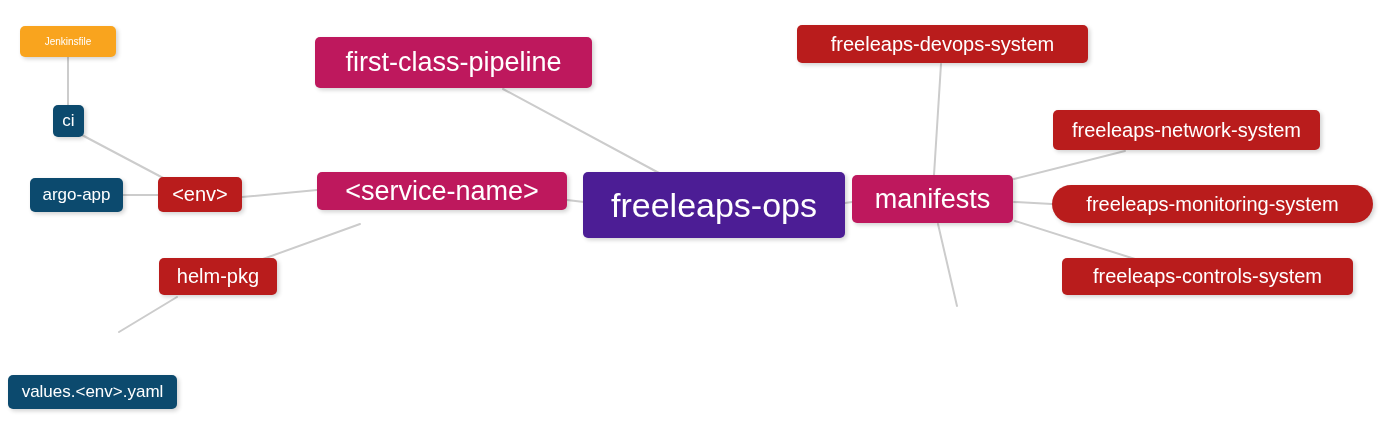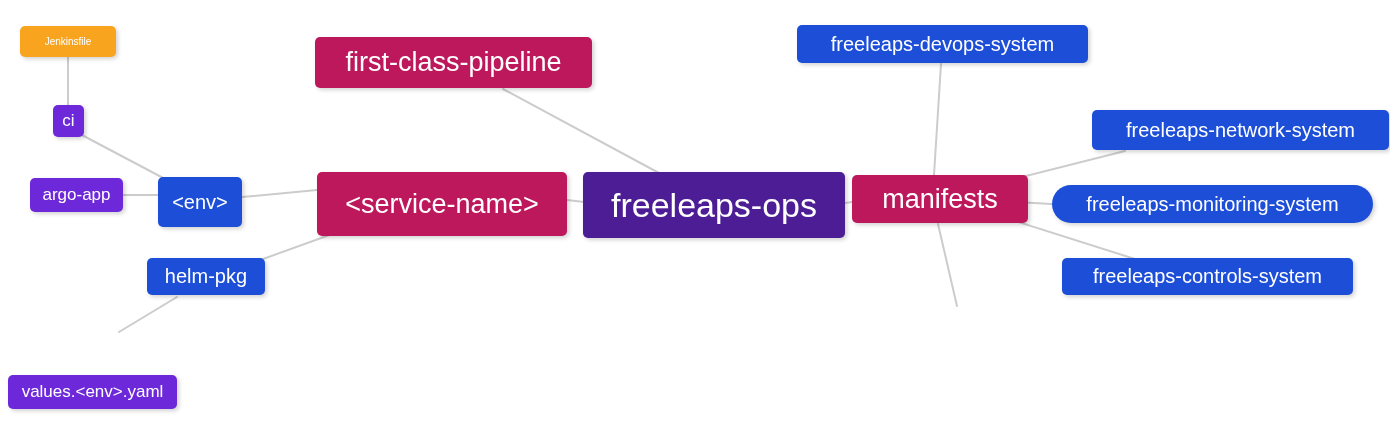--- a/index.html
+++ b/index.html
@@ -36,44 +36,44 @@
     box-sizing: border-box;
     color: #ffffff;
     border-radius: 5px;
     box-shadow: 2px 2px 4px rgba(0,0,0,0.18);
     white-space: nowrap;
     cursor: default;
     padding: 0 6px;
   }
   .node-dark   { background: #4c1d95; }
   .node-blue   { background: #be185d; }
-  .node-green  { background: #1d4ed8; }
-  .node-red    { background: #6d28d9; }
+  .node-green  { background: #b91c1c; }
+  .node-red    { background: #0c4a6e; }
   .node-amber  { background: #f9a41e; }
 
   
   .t-root  { font-size: 34px; }
   .t-big   { font-size: 27px; }
   .t-mid   { font-size: 20px; }
   .t-small { font-size: 17px; }
   .t-tiny  { font-size: 10px; }
 
   
   #n-jenkinsfile   { left: 20px;   top: 26px;  width: 96px;  height: 31px; }
   #n-ci            { left: 53px;   top: 105px; width: 31px;  height: 32px; }
   #n-argo-app      { left: 30px;   top: 178px; width: 93px;  height: 34px; }
-  #n-env           { left: 158px;  top: 177px; width: 84px;  height: 50px; }
-  #n-helm-pkg      { left: 147px;  top: 258px; width: 118px; height: 37px; }
+  #n-env           { left: 158px;  top: 177px; width: 84px;  height: 35px; }
+  #n-helm-pkg      { left: 159px;  top: 258px; width: 118px; height: 37px; }
   #n-values-yaml   { left: 8px;    top: 333px; width: 169px; height: 34px; margin-top: 42px; }
   #n-first-class   { left: 315px;  top: 37px;  width: 277px; height: 51px; }
-  #n-service-name  { left: 317px;  top: 172px; width: 250px; height: 64px; }
+  #n-service-name  { left: 317px;  top: 172px; width: 250px; height: 38px; }
   #n-freeleaps-ops { left: 583px;  top: 172px; width: 262px; height: 66px; }
-  #n-manifests     { left: 852px;  top: 175px; width: 176px; height: 48px; }
+  #n-manifests     { left: 852px;  top: 175px; width: 161px; height: 48px; }
   #n-devops        { left: 797px;  top: 25px;  width: 291px; height: 38px; }
-  #n-network       { left: 1092px; top: 110px; width: 297px; height: 40px; }
+  #n-network       { left: 1053px; top: 110px; width: 267px; height: 40px; }
   #n-monitoring    { left: 1052px; top: 185px; width: 321px; height: 38px; border-radius: 19px; }
   #n-controls      { left: 1062px; top: 258px; width: 291px; height: 37px; }
   #n-storage       { left: 815px;  top: 307px; width: 290px; height: 38px; }
 </style>
 </head>
 <body>
 
 <div class="canvas">
 
   <svg class="edges" viewBox="0 0 1390 421" xmlns="http://www.w3.org/2000/svg">

